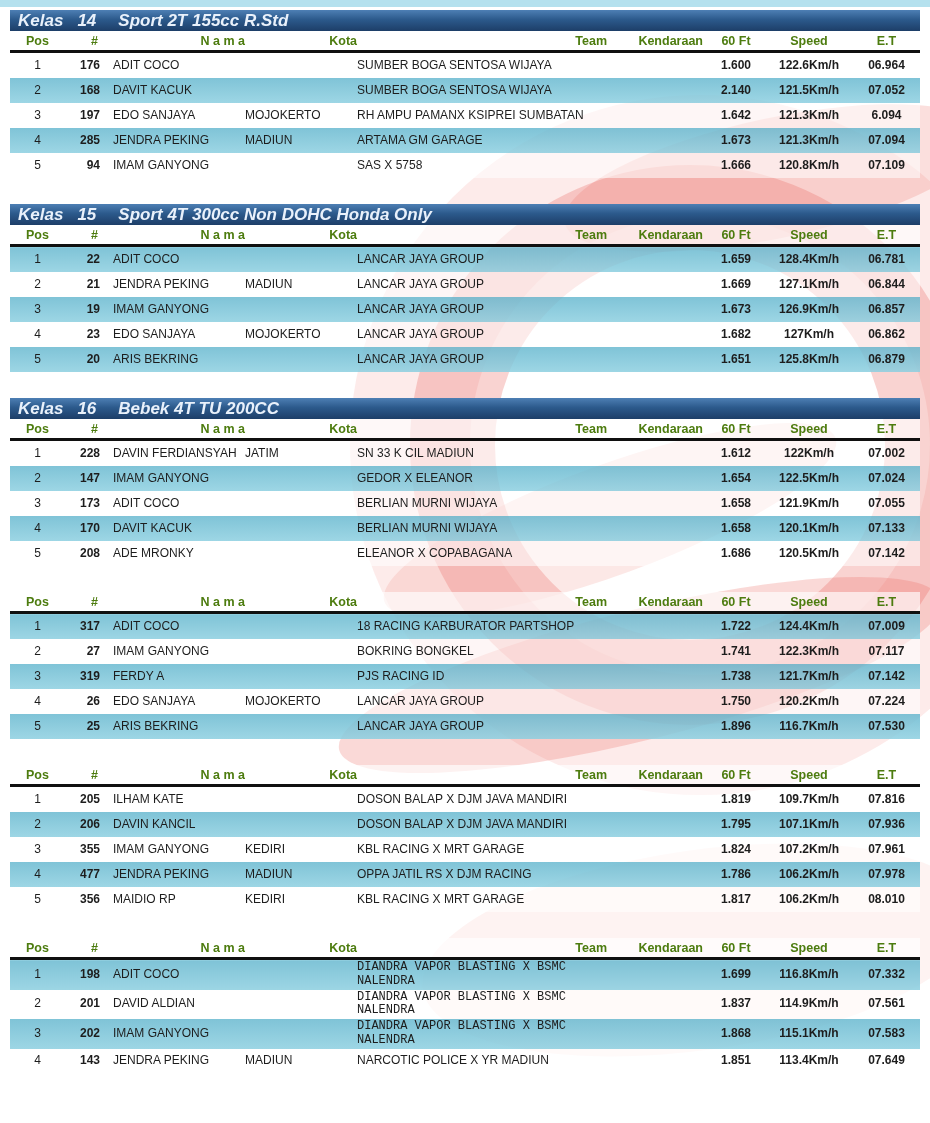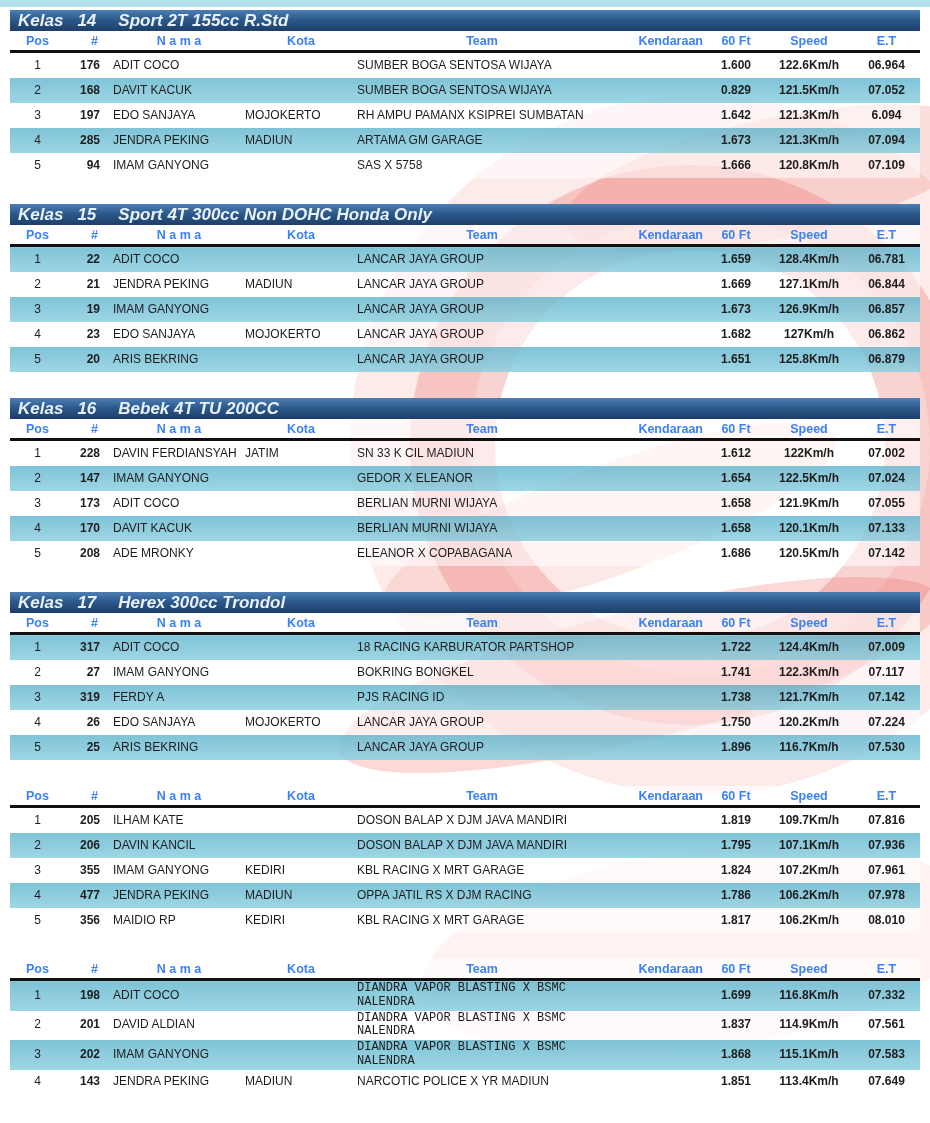--- a/index.html
+++ b/index.html
@@ -24,38 +24,38 @@
   .kelas-bar{
     height:21px;line-height:21px;
     background:linear-gradient(180deg,#4d7fb4 0%,#2c5a8c 45%,#1d3e68 100%);
     color:#e9f1fb;font-weight:bold;font-style:italic;font-size:17px;
     padding-left:8px;white-space:nowrap;
   }
   .kelas-bar .klabel{margin-right:14px;font-style:italic;}
   .kelas-bar .knum{margin-right:22px;}
   table{border-collapse:collapse;width:910px;table-layout:fixed;}
   thead th{
-    font-size:12.5px;font-weight:bold;color:#3b82f6;
+    font-size:12.5px;font-weight:bold;color:#4d7c0f;
     padding:3px 0 2px 0;border-bottom:3px solid #101010;
     background:rgba(255,255,255,0.65);white-space:nowrap;
   }
   tbody td{
     font-size:12px;color:#1d1d1d;height:23px;padding:1px 0;
     vertical-align:middle;line-height:1.15;overflow:visible;white-space:nowrap;
   }
   tbody tr.hl td{background:linear-gradient(180deg,rgba(105,185,208,0.85) 0%,rgba(140,207,224,0.85) 100%);}
   tbody tr.plain td{background:rgba(255,255,255,0.55);}
   tbody tr td.wrap{white-space:normal;font-family:Liberation Mono, monospace;}
   .c-pos{text-align:center;}
   .c-num{text-align:right;padding-right:13px;font-weight:bold;}
   .c-nama,.c-kota,.c-team{text-align:left;}
   .c-kend{text-align:right;padding-right:4px;}
   .c-ft,.c-speed,.c-et{text-align:center;font-weight:bold;}
   th.c-num{padding-right:15px;}
-  th.c-nama,th.c-kota,th.c-team{text-align:center;}
+  th.c-nama,th.c-kota,th.c-team{text-align:right;}
   tbody td.c-pos,tbody td.c-nama,tbody td.c-kota,tbody td.c-team,tbody td.c-kend{font-weight:normal;}
 </style>
 </head>
 <body>
 
 <div class="top-strip"></div>
 
 <div class="watermark">
   <div class="wm wm-ring-soft"></div>
   <div class="wm wm-ring"></div>
@@ -105,21 +105,21 @@
             <td class="c-speed">122.6Km/h</td>
             <td class="c-et">06.964</td>
           </tr>
           <tr class="hl">
             <td class="c-pos">2</td>
             <td class="c-num">168</td>
             <td class="c-nama">DAVIT KACUK</td>
             <td class="c-kota"></td>
             <td class="c-team">SUMBER BOGA SENTOSA WIJAYA</td>
             <td class="c-kend"></td>
-            <td class="c-ft">0.829</td>
+            <td class="c-ft">2.140</td>
             <td class="c-speed">121.5Km/h</td>
             <td class="c-et">07.052</td>
           </tr>
           <tr class="plain">
             <td class="c-pos">3</td>
             <td class="c-num">197</td>
             <td class="c-nama">EDO SANJAYA</td>
             <td class="c-kota">MOJOKERTO</td>
             <td class="c-team">RH AMPU PAMANX KSIPREI SUMBATAN</td>
             <td class="c-kend"></td>
@@ -318,21 +318,20 @@
             <td class="c-team">ELEANOR X COPABAGANA</td>
             <td class="c-kend"></td>
             <td class="c-ft">1.686</td>
             <td class="c-speed">120.5Km/h</td>
             <td class="c-et">07.142</td>
           </tr>
         </tbody>
       </table>
     </section>
     <section class="race-table">
-      <div class="kelas-bar"><span class="klabel">Kelas</span><span class="knum">17</span><span class="ktitle">Herex 300cc Trondol</span></div>
       <table>
         <colgroup>
           <col style="width: 55px;">
           <col style="width: 48px;">
           <col style="width: 132px;">
           <col style="width: 112px;">
           <col style="width: 250px;">
           <col style="width: 100px;">
           <col style="width: 58px;">
           <col style="width: 88px;">

